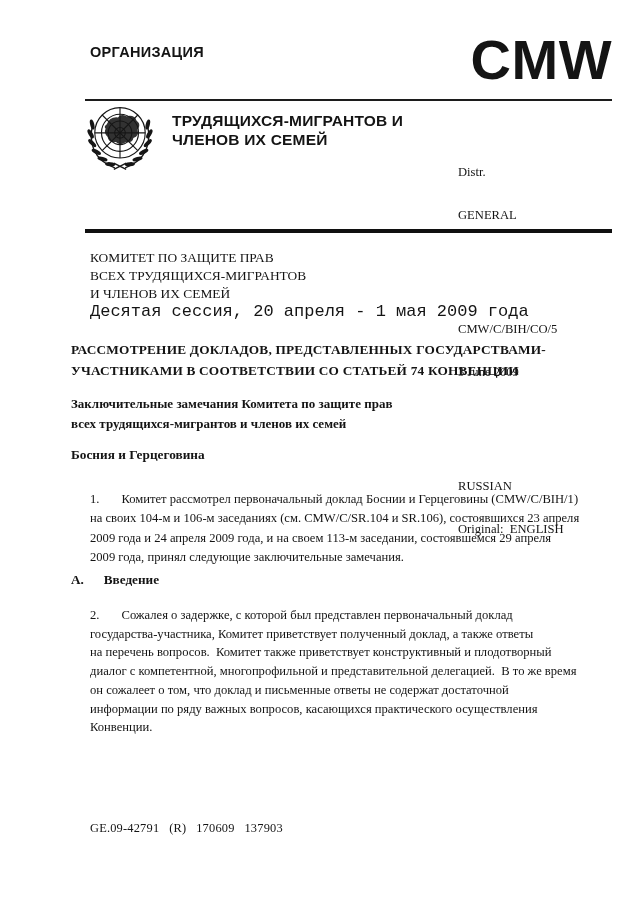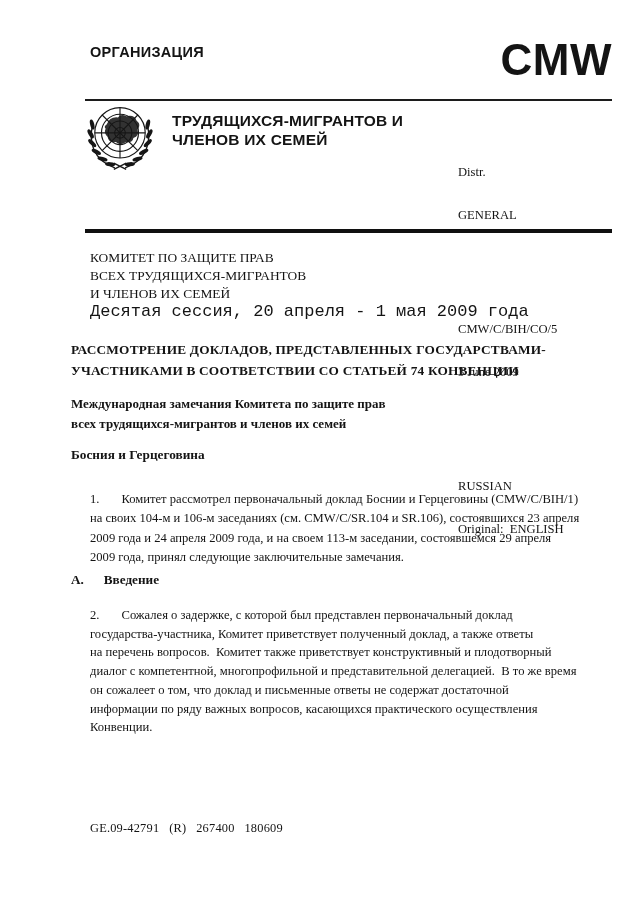--- a/index.html
+++ b/index.html
@@ -12,21 +12,21 @@
   .pre{white-space:pre;}
   
   .org{
     left:90px;top:44px;
     font-family:"Liberation Sans", sans-serif;font-weight:bold;
     font-size:14.5px;line-height:16.5px;letter-spacing:0.3px;
   }
   .cmw{
     top:38px;right:28px;
     font-family:"Liberation Sans", sans-serif;font-weight:bold;
-    font-size:44px;line-height:44px;letter-spacing:0.5px;
+    font-size:56px;line-height:44px;letter-spacing:0.5px;
   }
   .rule-thin{left:85px;top:99px;width:527px;height:2px;background:#1c1c1c;}
   .rule-thick{left:85px;top:229px;width:527px;height:4px;background:#101010;}
   
   .emblem{left:85px;top:104px;}
   .conv{
     left:172px;top:112px;
     font-family:"Liberation Sans", sans-serif;font-weight:bold;
     font-size:15.5px;line-height:18.5px;letter-spacing:0.2px;
   }
@@ -116,36 +116,36 @@
 
   <div class="abs rule-thick"></div>
 
   <div class="abs committee pre">КОМИТЕТ ПО ЗАЩИТЕ ПРАВ
 ВСЕХ ТРУДЯЩИХСЯ-МИГРАНТОВ
 И ЧЛЕНОВ ИХ СЕМЕЙ</div>
   <div class="abs session">Десятая сессия, 20 апреля - 1 мая 2009 года</div>
 
   <div class="abs ctr main-title pre">РАССМОТРЕНИЕ ДОКЛАДОВ, ПРЕДСТАВЛЕННЫХ ГОСУДАРСТВАМИ-
 УЧАСТНИКАМИ В СООТВЕТСТВИИ СО СТАТЬЕЙ 74 КОНВЕНЦИИ</div>
-  <div class="abs ctr sub-title pre">Международная замечания Комитета по защите прав
+  <div class="abs ctr sub-title pre">Заключительные замечания Комитета по защите прав
 всех трудящихся-мигрантов и членов их семей</div>
   <div class="abs ctr country">Босния и Герцеговина</div>
 
   <div class="abs para para1 pre">1.       Комитет рассмотрел первоначальный доклад Боснии и Герцеговины (CMW/C/BIH/1)
 на своих 104-м и 106-м заседаниях (см. CMW/C/SR.104 и SR.106), состоявшихся 23 апреля
 2009 года и 24 апреля 2009 года, и на своем 113-м заседании, состоявшемся 29 апреля
 2009 года, принял следующие заключительные замечания.</div>
 
   <div class="abs ctr section-head">
     <span class="lbl">A.</span><span>Введение</span>
   </div>
 
   <div class="abs para para2 pre">2.       Сожалея о задержке, с которой был представлен первоначальный доклад
 государства-участника, Комитет приветствует полученный доклад, а также ответы
 на перечень вопросов.  Комитет также приветствует конструктивный и плодотворный
 диалог с компетентной, многопрофильной и представительной делегацией.  В то же время
 он сожалеет о том, что доклад и письменные ответы не содержат достаточной
 информации по ряду важных вопросов, касающихся практического осуществления
 Конвенции.</div>
 
-  <div class="abs footer pre">GE.09-42791   (R)   267400   180609</div>
+  <div class="abs footer pre">GE.09-42791   (R)   170609   137903</div>
 
 </div>
 
 </body></html>

